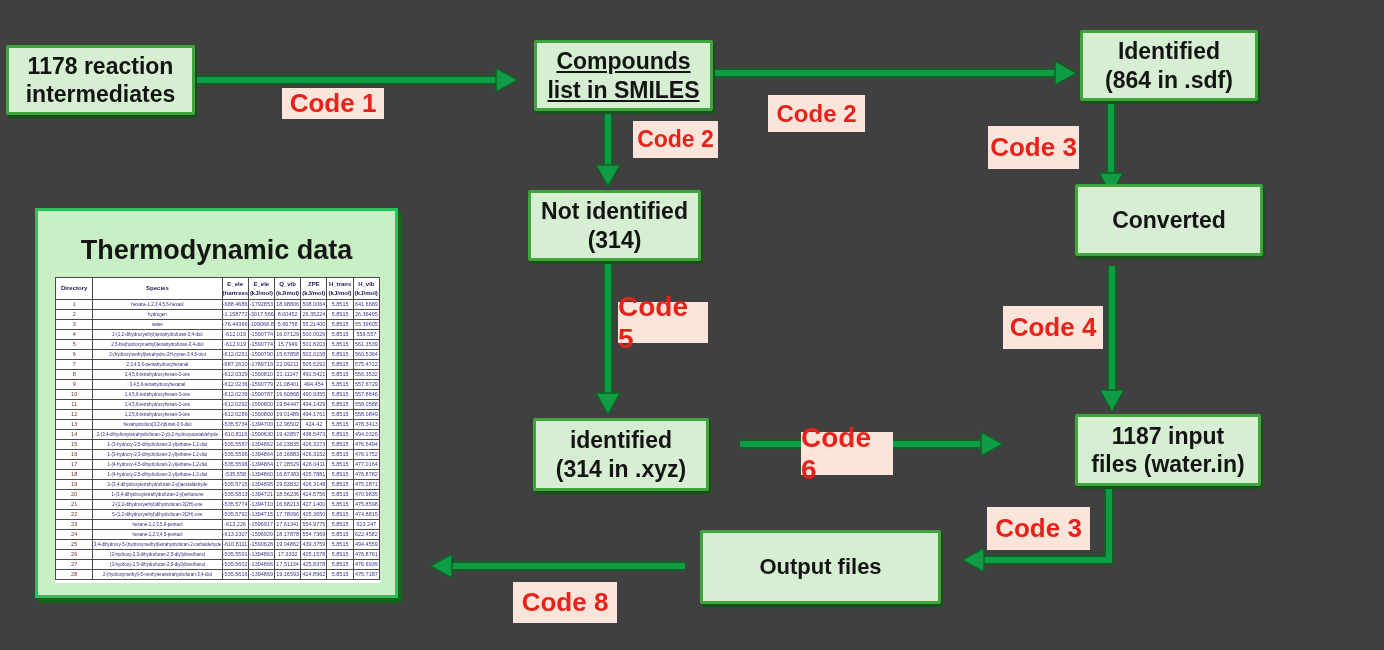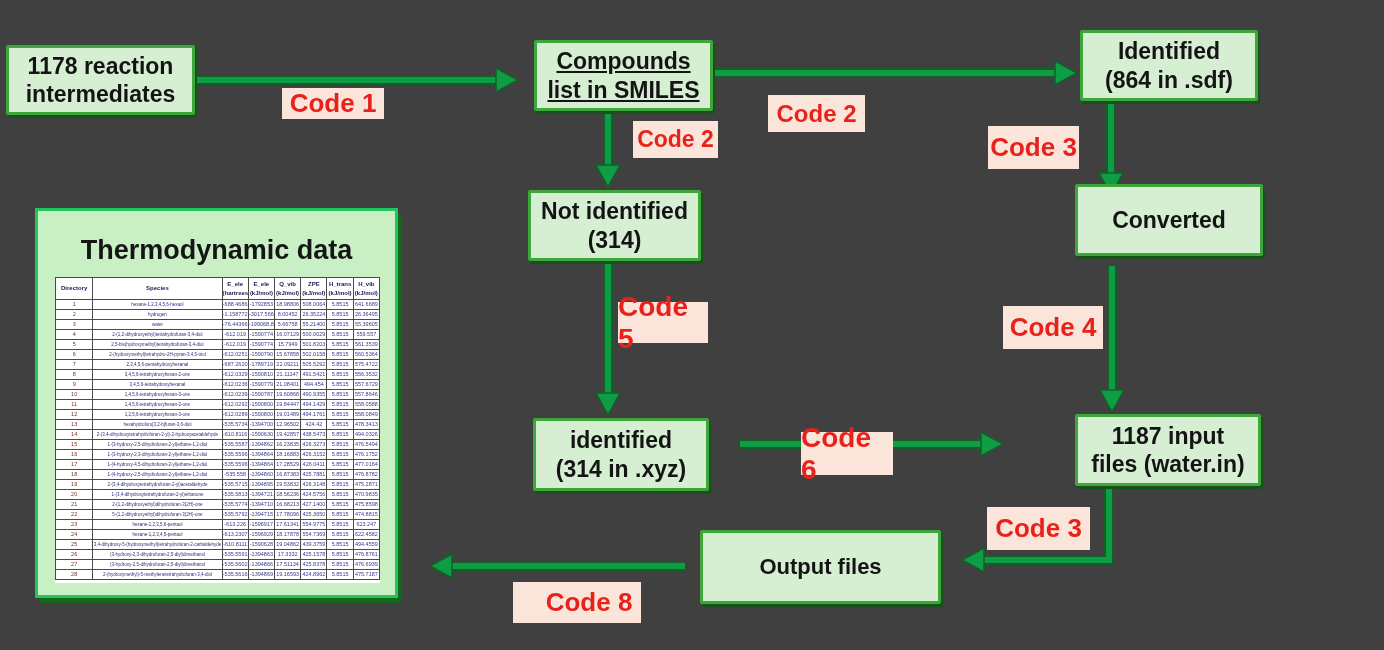--- a/index.html
+++ b/index.html
@@ -136,21 +136,21 @@
   </div>
 
   <div class="code" style="left:282px;top:88px;width:102px;height:31px;">Code 1</div>
   <div class="code" style="left:768px;top:95px;width:97px;height:37px;font-size:24px;">Code 2</div>
   <div class="code" style="left:633px;top:121px;width:85px;height:37px;font-size:23px;">Code 2</div>
   <div class="code" style="left:988px;top:126px;width:91px;height:43px;">Code 3</div>
   <div class="code" style="left:1003px;top:297px;width:100px;height:43px;margin-top:9px;">Code 4</div>
   <div class="code" style="left:618px;top:302px;width:90px;height:41px;font-size:28px;">Code 5</div>
   <div class="code" style="left:801px;top:432px;width:92px;height:43px;font-size:28px;">Code 6</div>
   <div class="code" style="left:987px;top:507px;width:103px;height:43px;">Code 3</div>
-  <div class="code" style="left:513px;top:582px;width:104px;height:41px;padding-left:24px;">Code 8</div>
+  <div class="code" style="left:513px;top:582px;width:104px;height:41px;">Code 8</div>
 
   <div id="panel">
     <div id="panel-title">Thermodynamic data</div>
     <div id="thermo-wrap">
       <table class="thermo">
         <colgroup>
           <col class="cw0">
             <col class="cw1">
             <col class="cw2">
             <col class="cw3">

